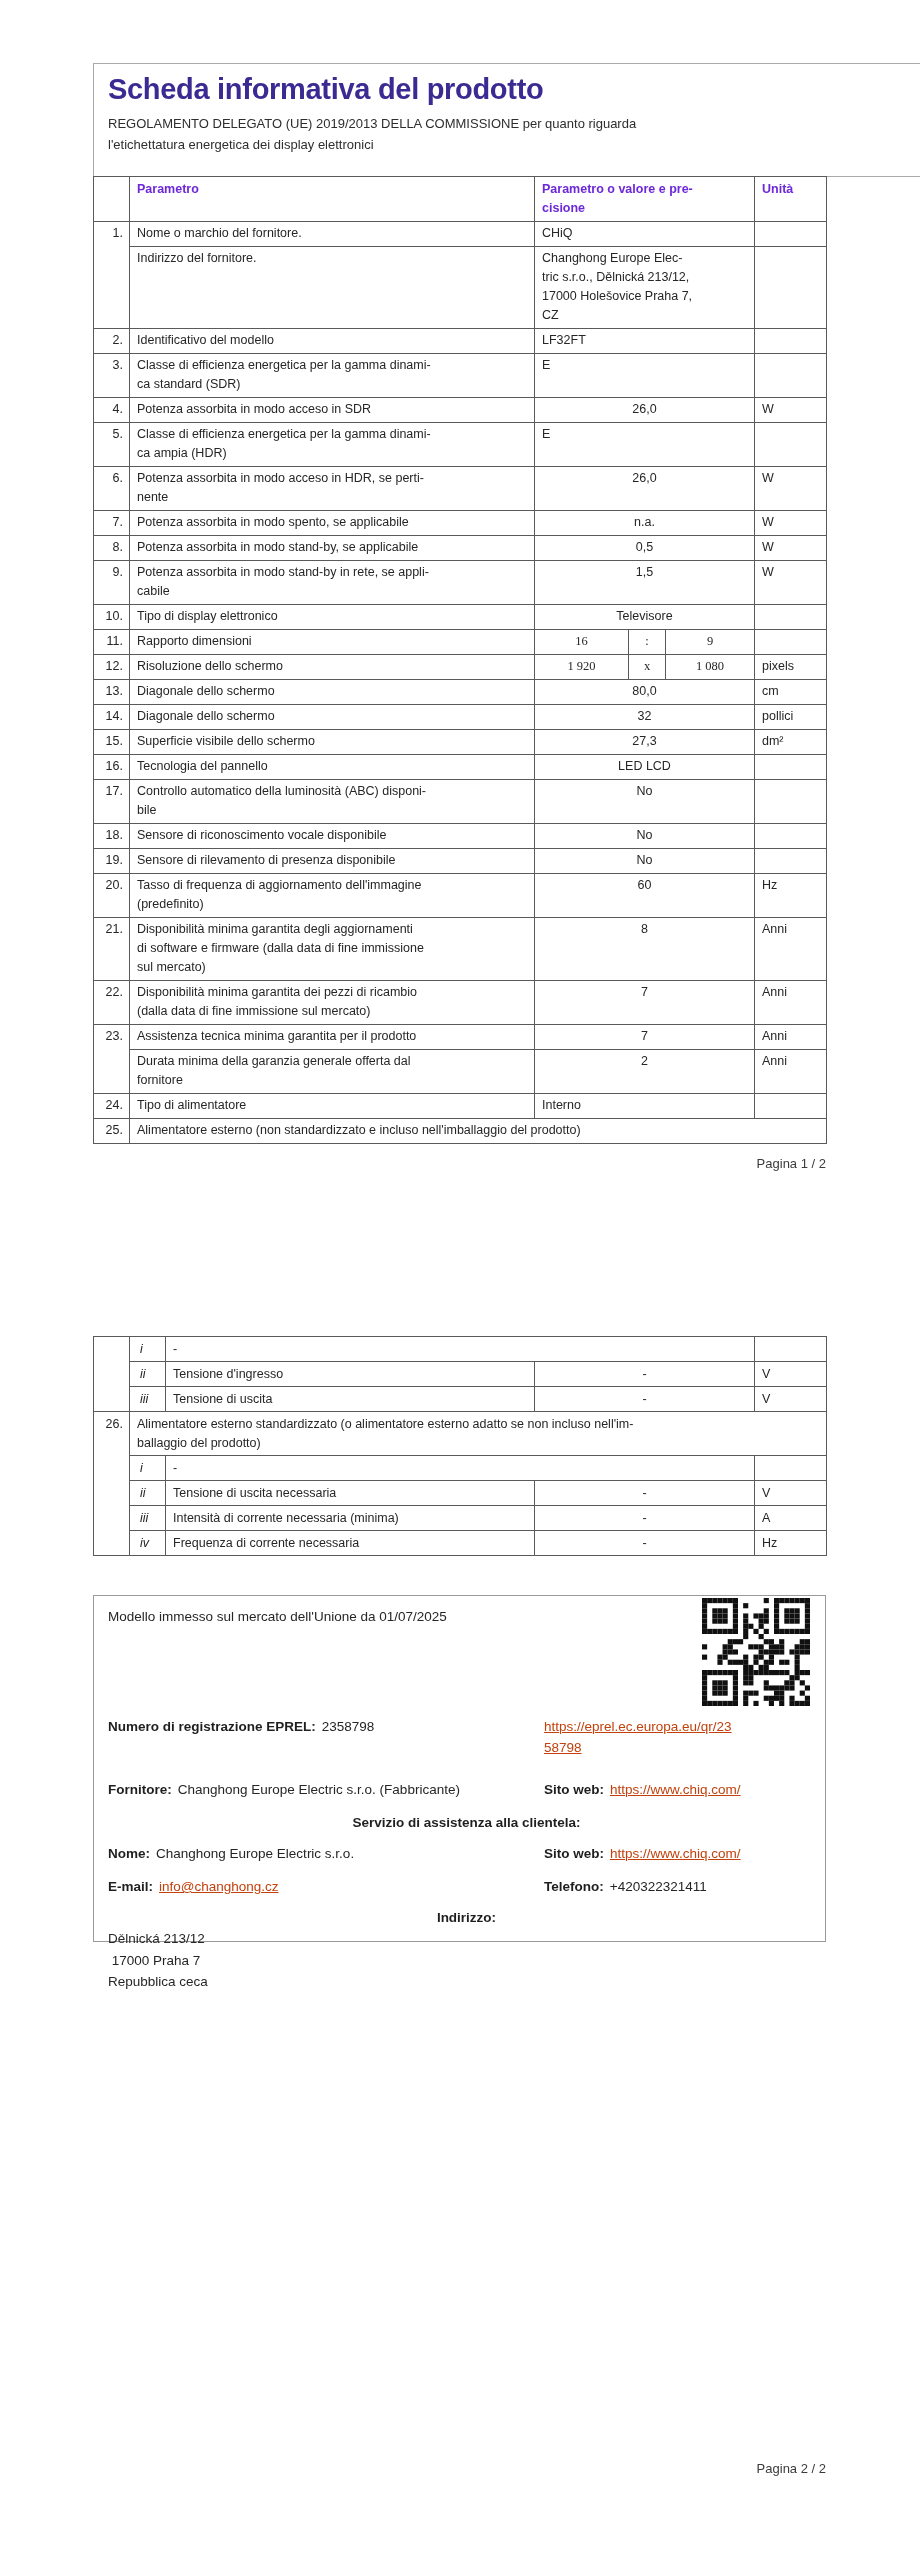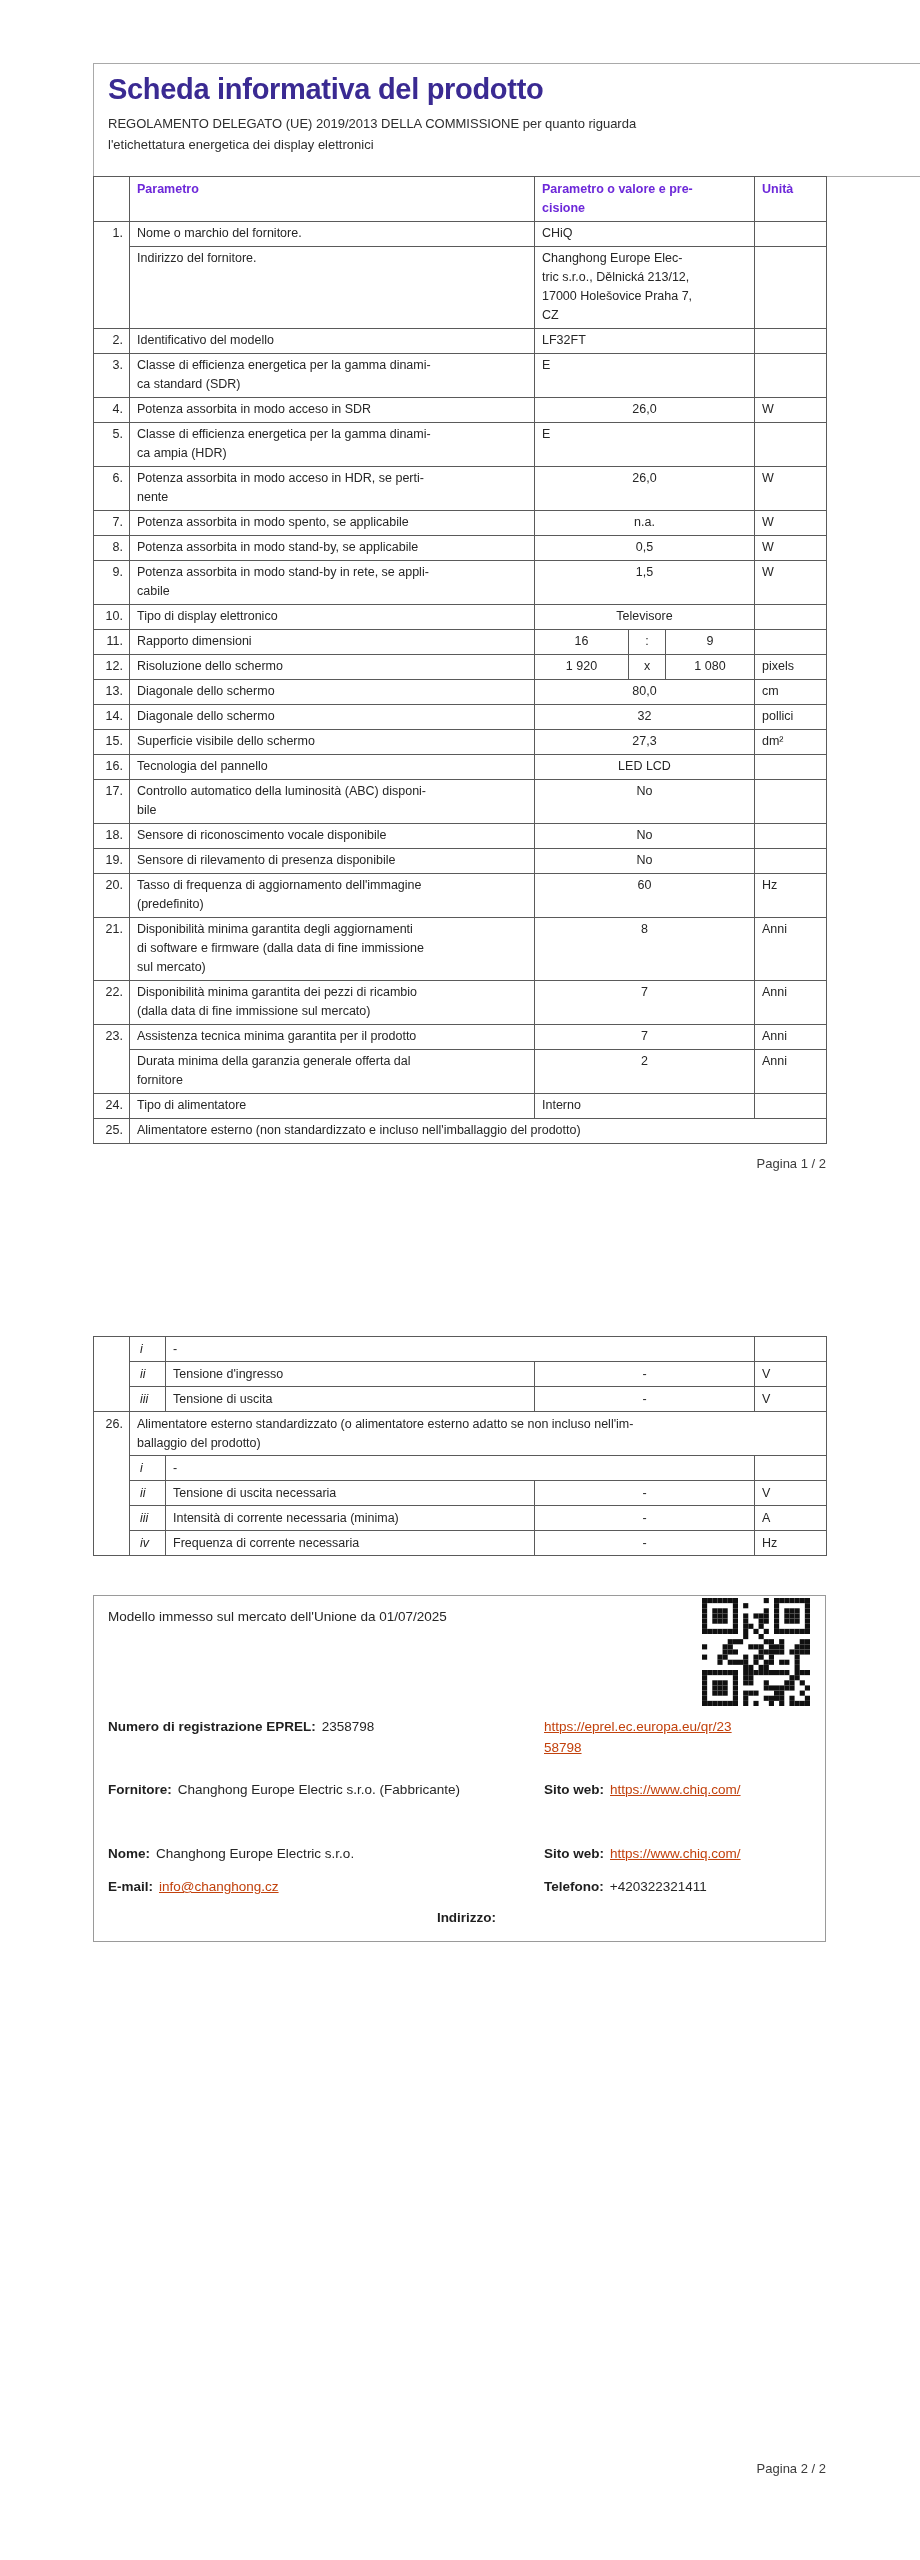--- a/index.html
+++ b/index.html
@@ -27,21 +27,21 @@
   .tbl td,.tbl th{
     border:1px solid #5a5a5a;vertical-align:top;
     padding:2.5px 7px;line-height:19px;white-space:pre-line;
     overflow:hidden;
   }
   .tbl th{font-weight:bold;text-align:left;color:#6d28d9;padding-top:3px;}
   .tbl td.num{text-align:right;padding-right:6px;}
   .tbl td.sub{font-style:italic;padding-left:10px;}
   .tbl td.val-left{text-align:left;}
   .tbl td.val-right{text-align:center;}
-  .tbl td.split-cell{padding:0;}
+  .tbl td.split-cell{padding:0;font-family:Liberation Serif, serif;}
   .split{display:flex;width:100%;}
   .split>div{box-sizing:border-box;padding:2.5px 0;text-align:center;line-height:19px;}
   .split>div:nth-child(1){width:93px;}
   .split>div:nth-child(2){width:37px;border-left:1px solid #5a5a5a;}
   .split>div:nth-child(3){flex:1;border-left:1px solid #5a5a5a;}
   .tbl2{position:absolute;left:93px;top:1337px;}
   
   .page-footer{
     text-align:right;font-size:13px;color:#3c3c3c;margin-top:13px;line-height:13px;
   }
@@ -555,28 +555,34 @@
     <span class="lbl">Numero di registrazione EPREL:</span><span>2358798</span>
     <span class="ib-right link">https://eprel.ec.europa.eu/qr/23
 58798</span>
   </div>
 
   <div class="ib-row" style="top:183px">
     <span class="lbl">Fornitore:</span><span>Changhong Europe Electric s.r.o. (Fabbricante)</span>
     <span class="ib-right"><span class="lbl">Sito web:</span><span class="link">https://www.chiq.com/</span></span>
   </div>
 
+  <div class="ib-row lbl" style="top:216px">Servizio di assistenza alla clientela:</div>
 
   <div class="ib-row" style="top:247px">
     <span class="lbl">Nome:</span><span>Changhong Europe Electric s.r.o.</span>
     <span class="ib-right"><span class="lbl">Sito web:</span><span class="link">https://www.chiq.com/</span></span>
   </div>
 
   <div class="ib-row" style="top:280px">
     <span class="lbl">E-mail:</span><span class="link">info@changhong.cz</span>
     <span class="ib-right"><span class="lbl">Telefono:</span><span>+420322321411</span></span>
   </div>
 
   <div class="ib-row lbl" style="top:311px">Indirizzo:</div>
 
+  <div class="ib-row" style="top:332px">
+    <span class="addr-line">Dělnická 213/12</span>
+    <span class="addr-line"> 17000 Praha 7</span>
+    <span class="addr-line">Repubblica ceca</span>
+  </div>
 </div>
 
 <div class="page-footer footer2">Pagina 2 / 2</div>
 
 </body></html>

